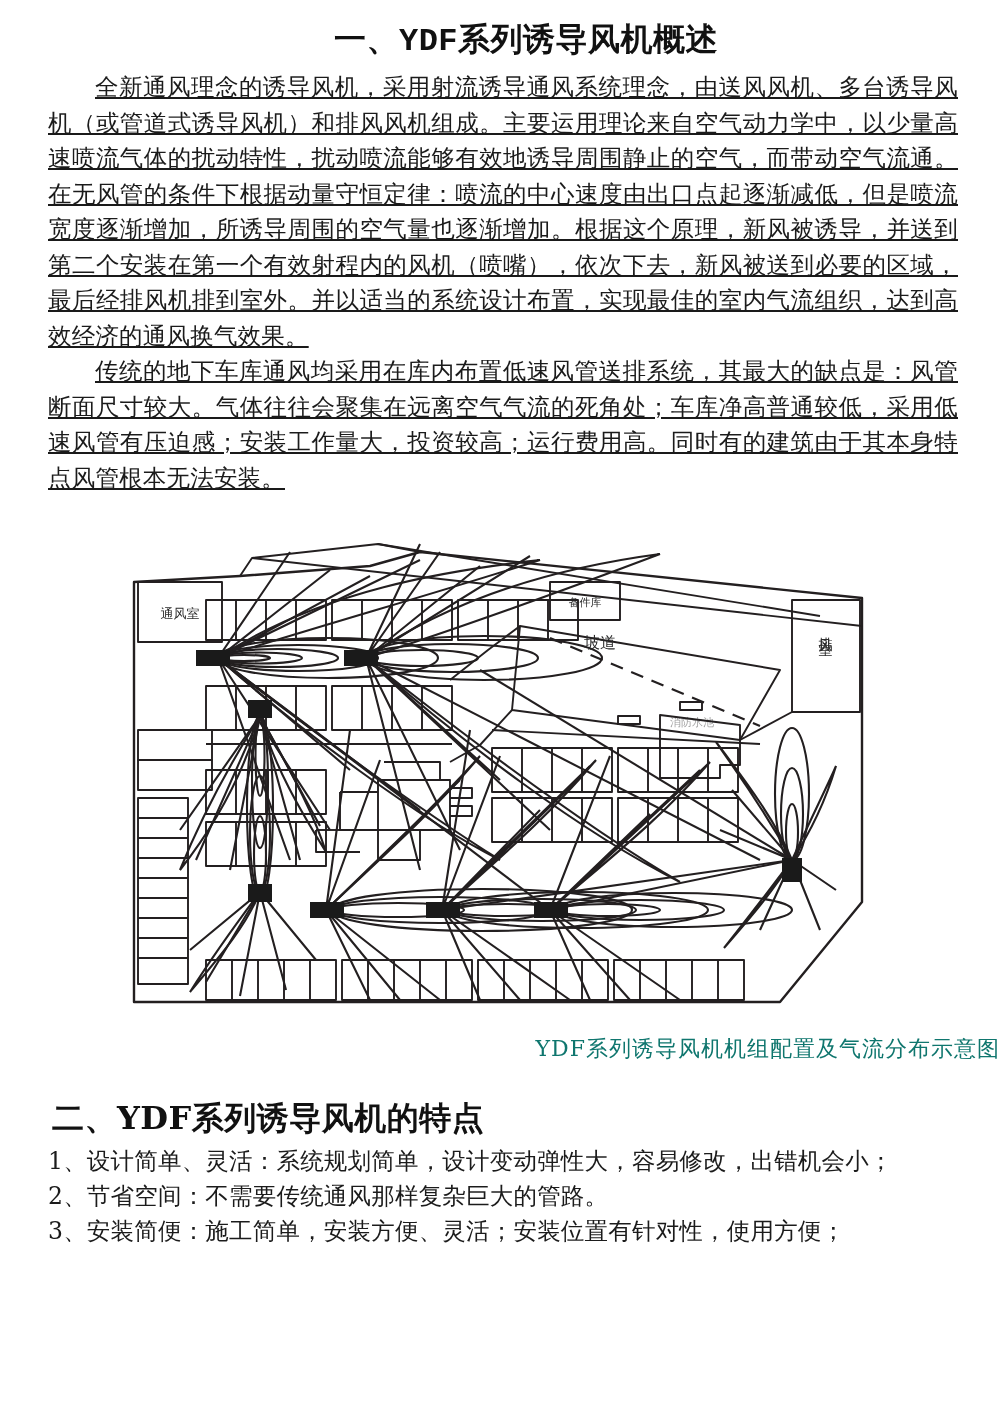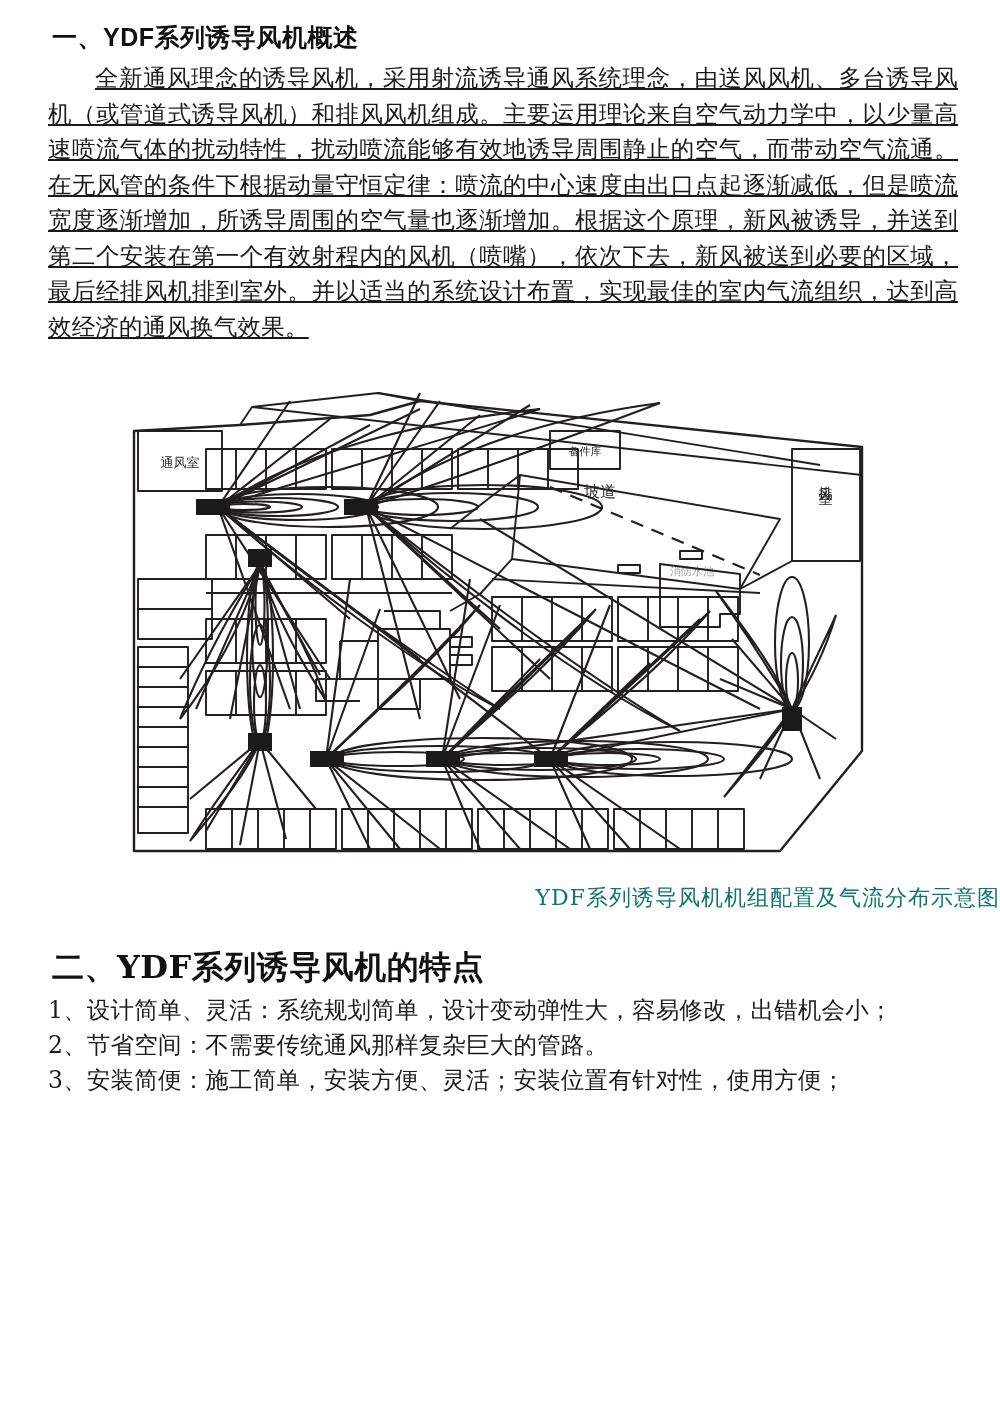--- a/index.html
+++ b/index.html
@@ -32,27 +32,28 @@
     font-size: 34px;
     letter-spacing: 1px;
     margin: 14px 0 0 0;
     padding: 0;
     color: #111;
     line-height: 1.2;
   }
 
   
   .section-heading {
-    font-family: Liberation Sans, sans-serif;
+    font-family: Liberation Mono, monospace;
     font-weight: 700;
-    font-size: 25px;
+    font-size: 32px;
     color: #111;
     margin: 22px 0 0 52px;
     line-height: 1.25;
     letter-spacing: 0.5px;
+    text-align: center;
   }
   .section-heading-2 {
     font-family: "DejaVu Serif", "Liberation Serif", serif;
     font-weight: 700;
     font-size: 32px;
     color: #111;
     margin: 0 0 0 52px;
     line-height: 1.25;
     letter-spacing: 0.5px;
   }
@@ -111,20 +112,21 @@
 </head>
 <body>
 
 <div class="page">
 
 
   <h2 class="section-heading">一、YDF系列诱导风机概述</h2>
 
   <div class="body-block">
     <p class="para">全新通风理念的诱导风机，采用射流诱导通风系统理念，由送风风机、多台诱导风机（或管道式诱导风机）和排风风机组成。主要运用理论来自空气动力学中，以少量高速喷流气体的扰动特性，扰动喷流能够有效地诱导周围静止的空气，而带动空气流通。在无风管的条件下根据动量守恒定律：喷流的中心速度由出口点起逐渐减低，但是喷流宽度逐渐增加，所诱导周围的空气量也逐渐增加。根据这个原理，新风被诱导，并送到第二个安装在第一个有效射程内的风机（喷嘴），依次下去，新风被送到必要的区域，最后经排风机排到室外。并以适当的系统设计布置，实现最佳的室内气流组织，达到高效经济的通风换气效果。</p>
+    <p class="para">传统的地下车库通风均采用在库内布置低速风管送排系统，其最大的缺点是：风管断面尺寸较大。气体往往会聚集在远离空气气流的死角处；车库净高普通较低，采用低速风管有压迫感；安装工作量大，投资较高；运行费用高。同时有的建筑由于其本身特点风管根本无法安装。</p>
   </div>
 
   <div class="figure-wrap">
 
     <svg class="figure-svg" width="760" height="500" viewBox="0 0 760 500">
       <defs>
 
         <g id="lobeR">
           <ellipse cx="60" cy="0" rx="60" ry="9" fill="none" stroke="#231f20" stroke-width="2.2"></ellipse>
           <ellipse cx="42" cy="0" rx="42" ry="5.5" fill="none" stroke="#231f20" stroke-width="2.2"></ellipse>

